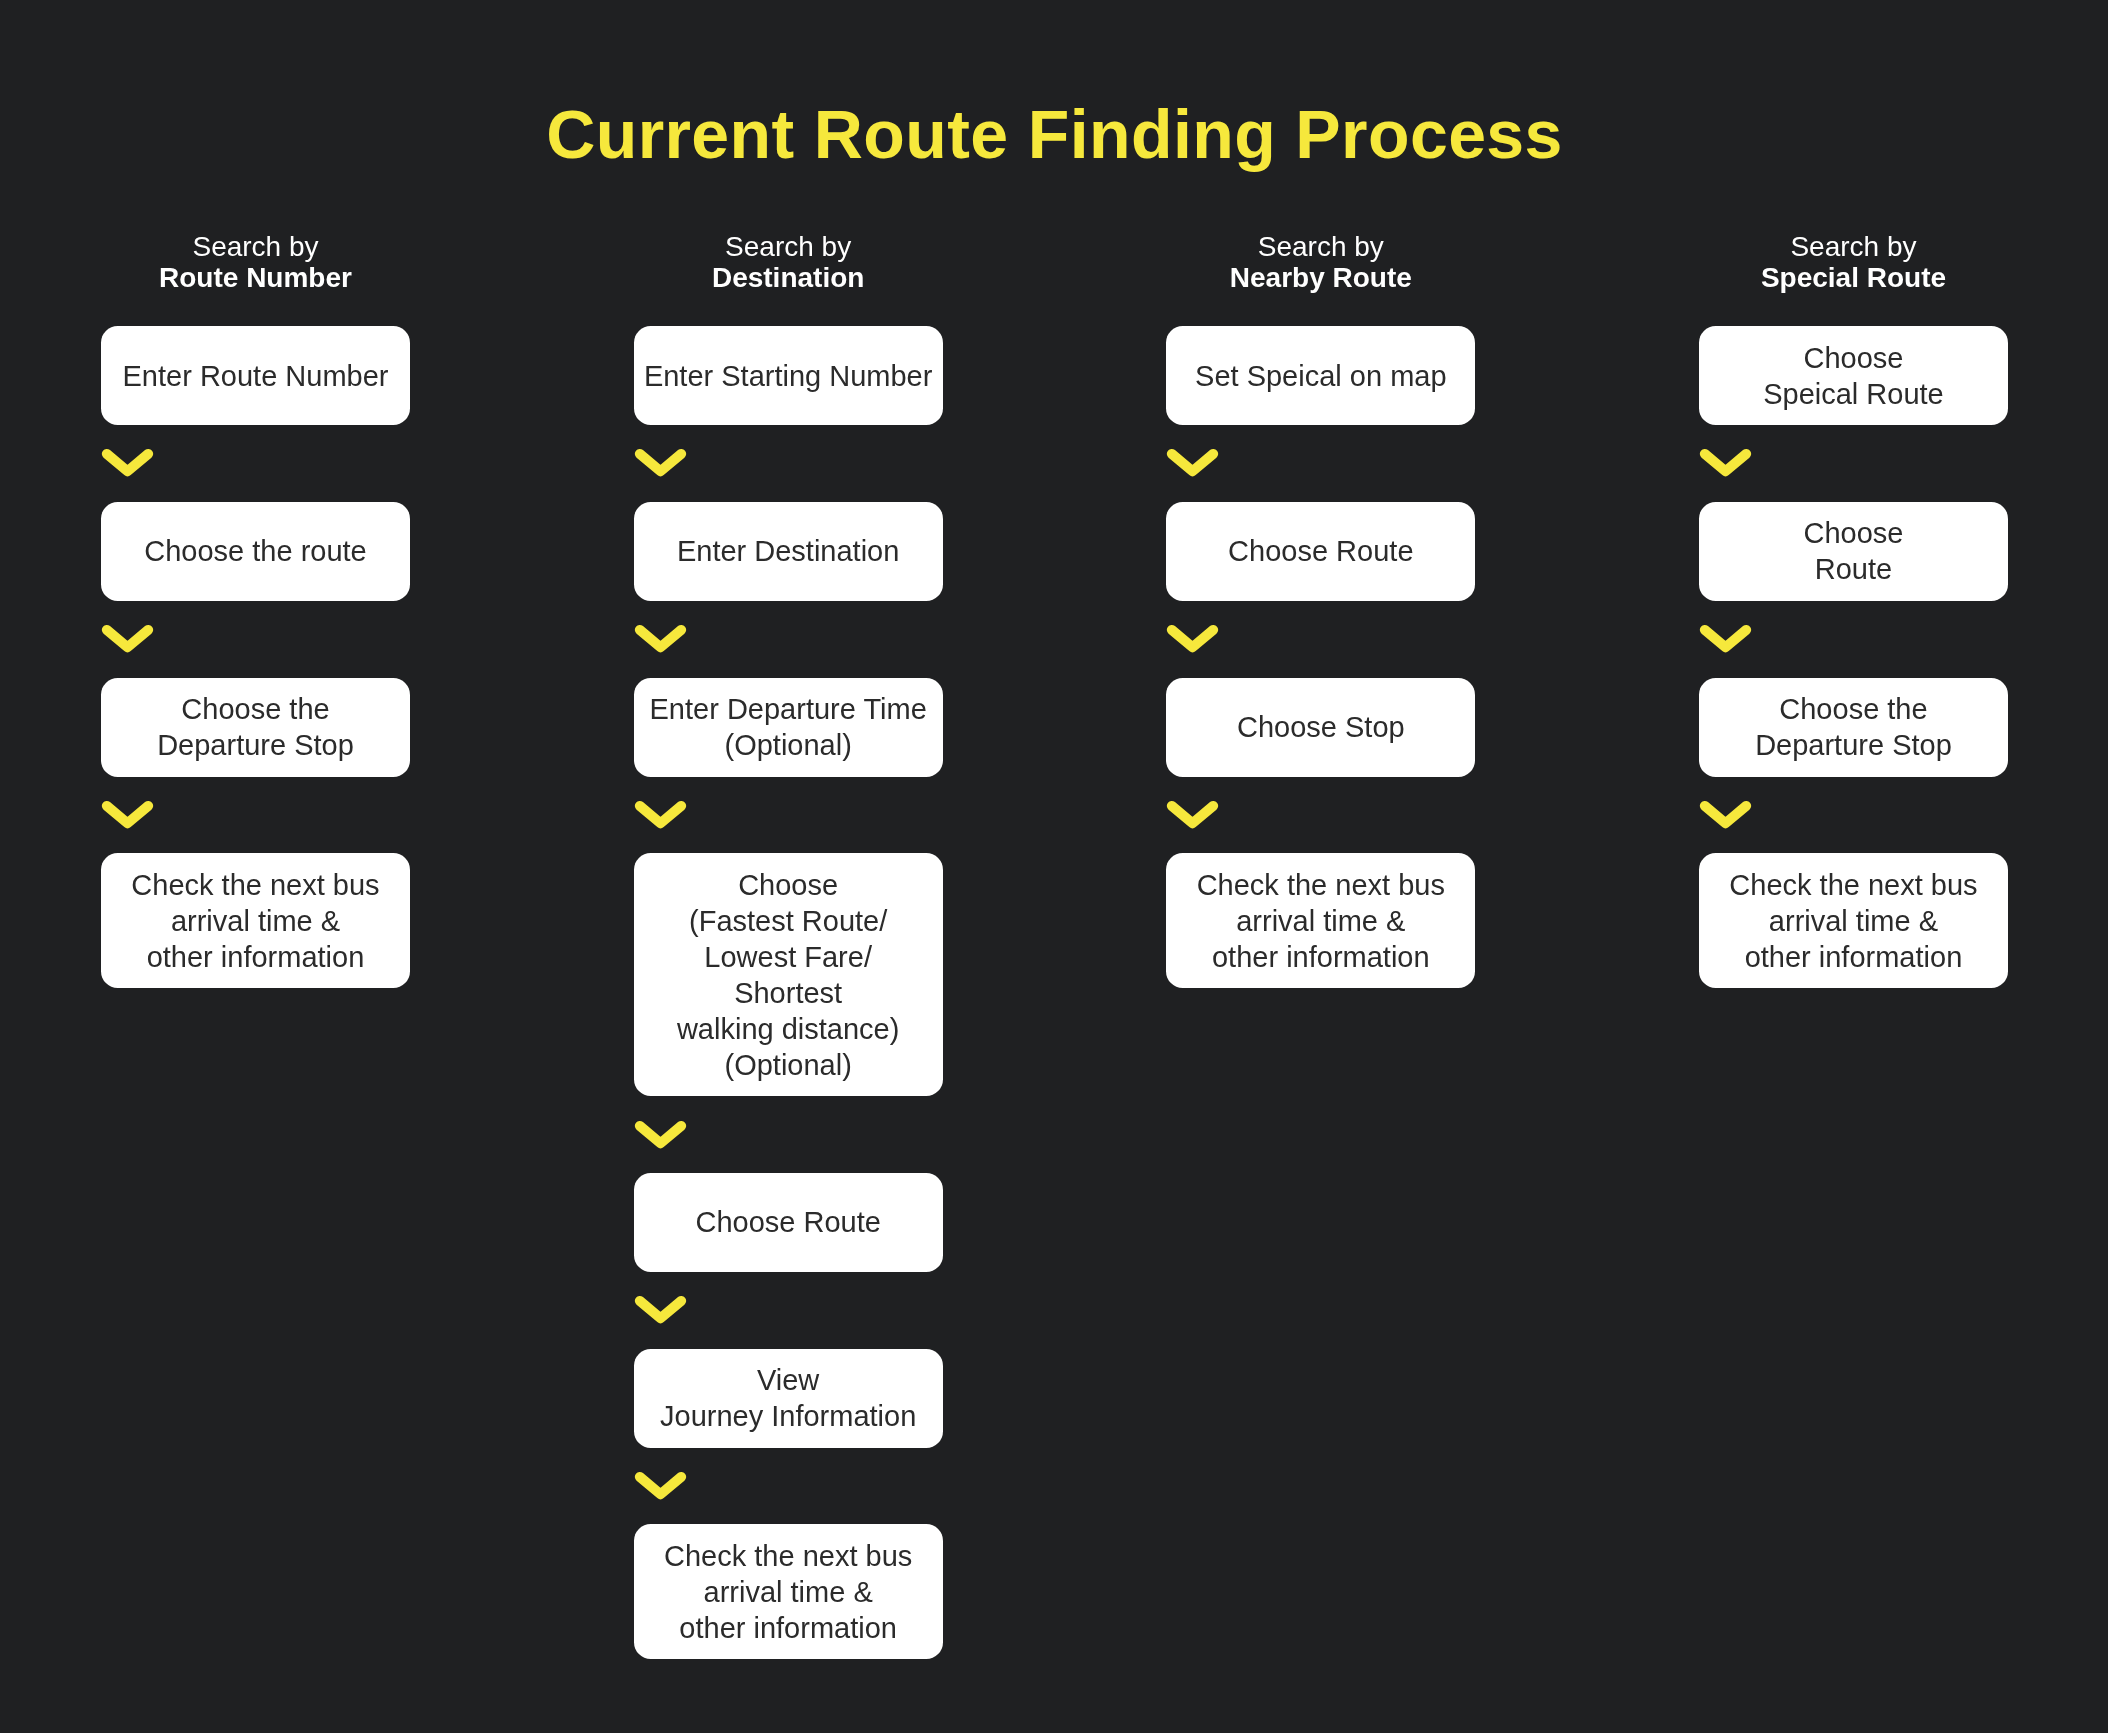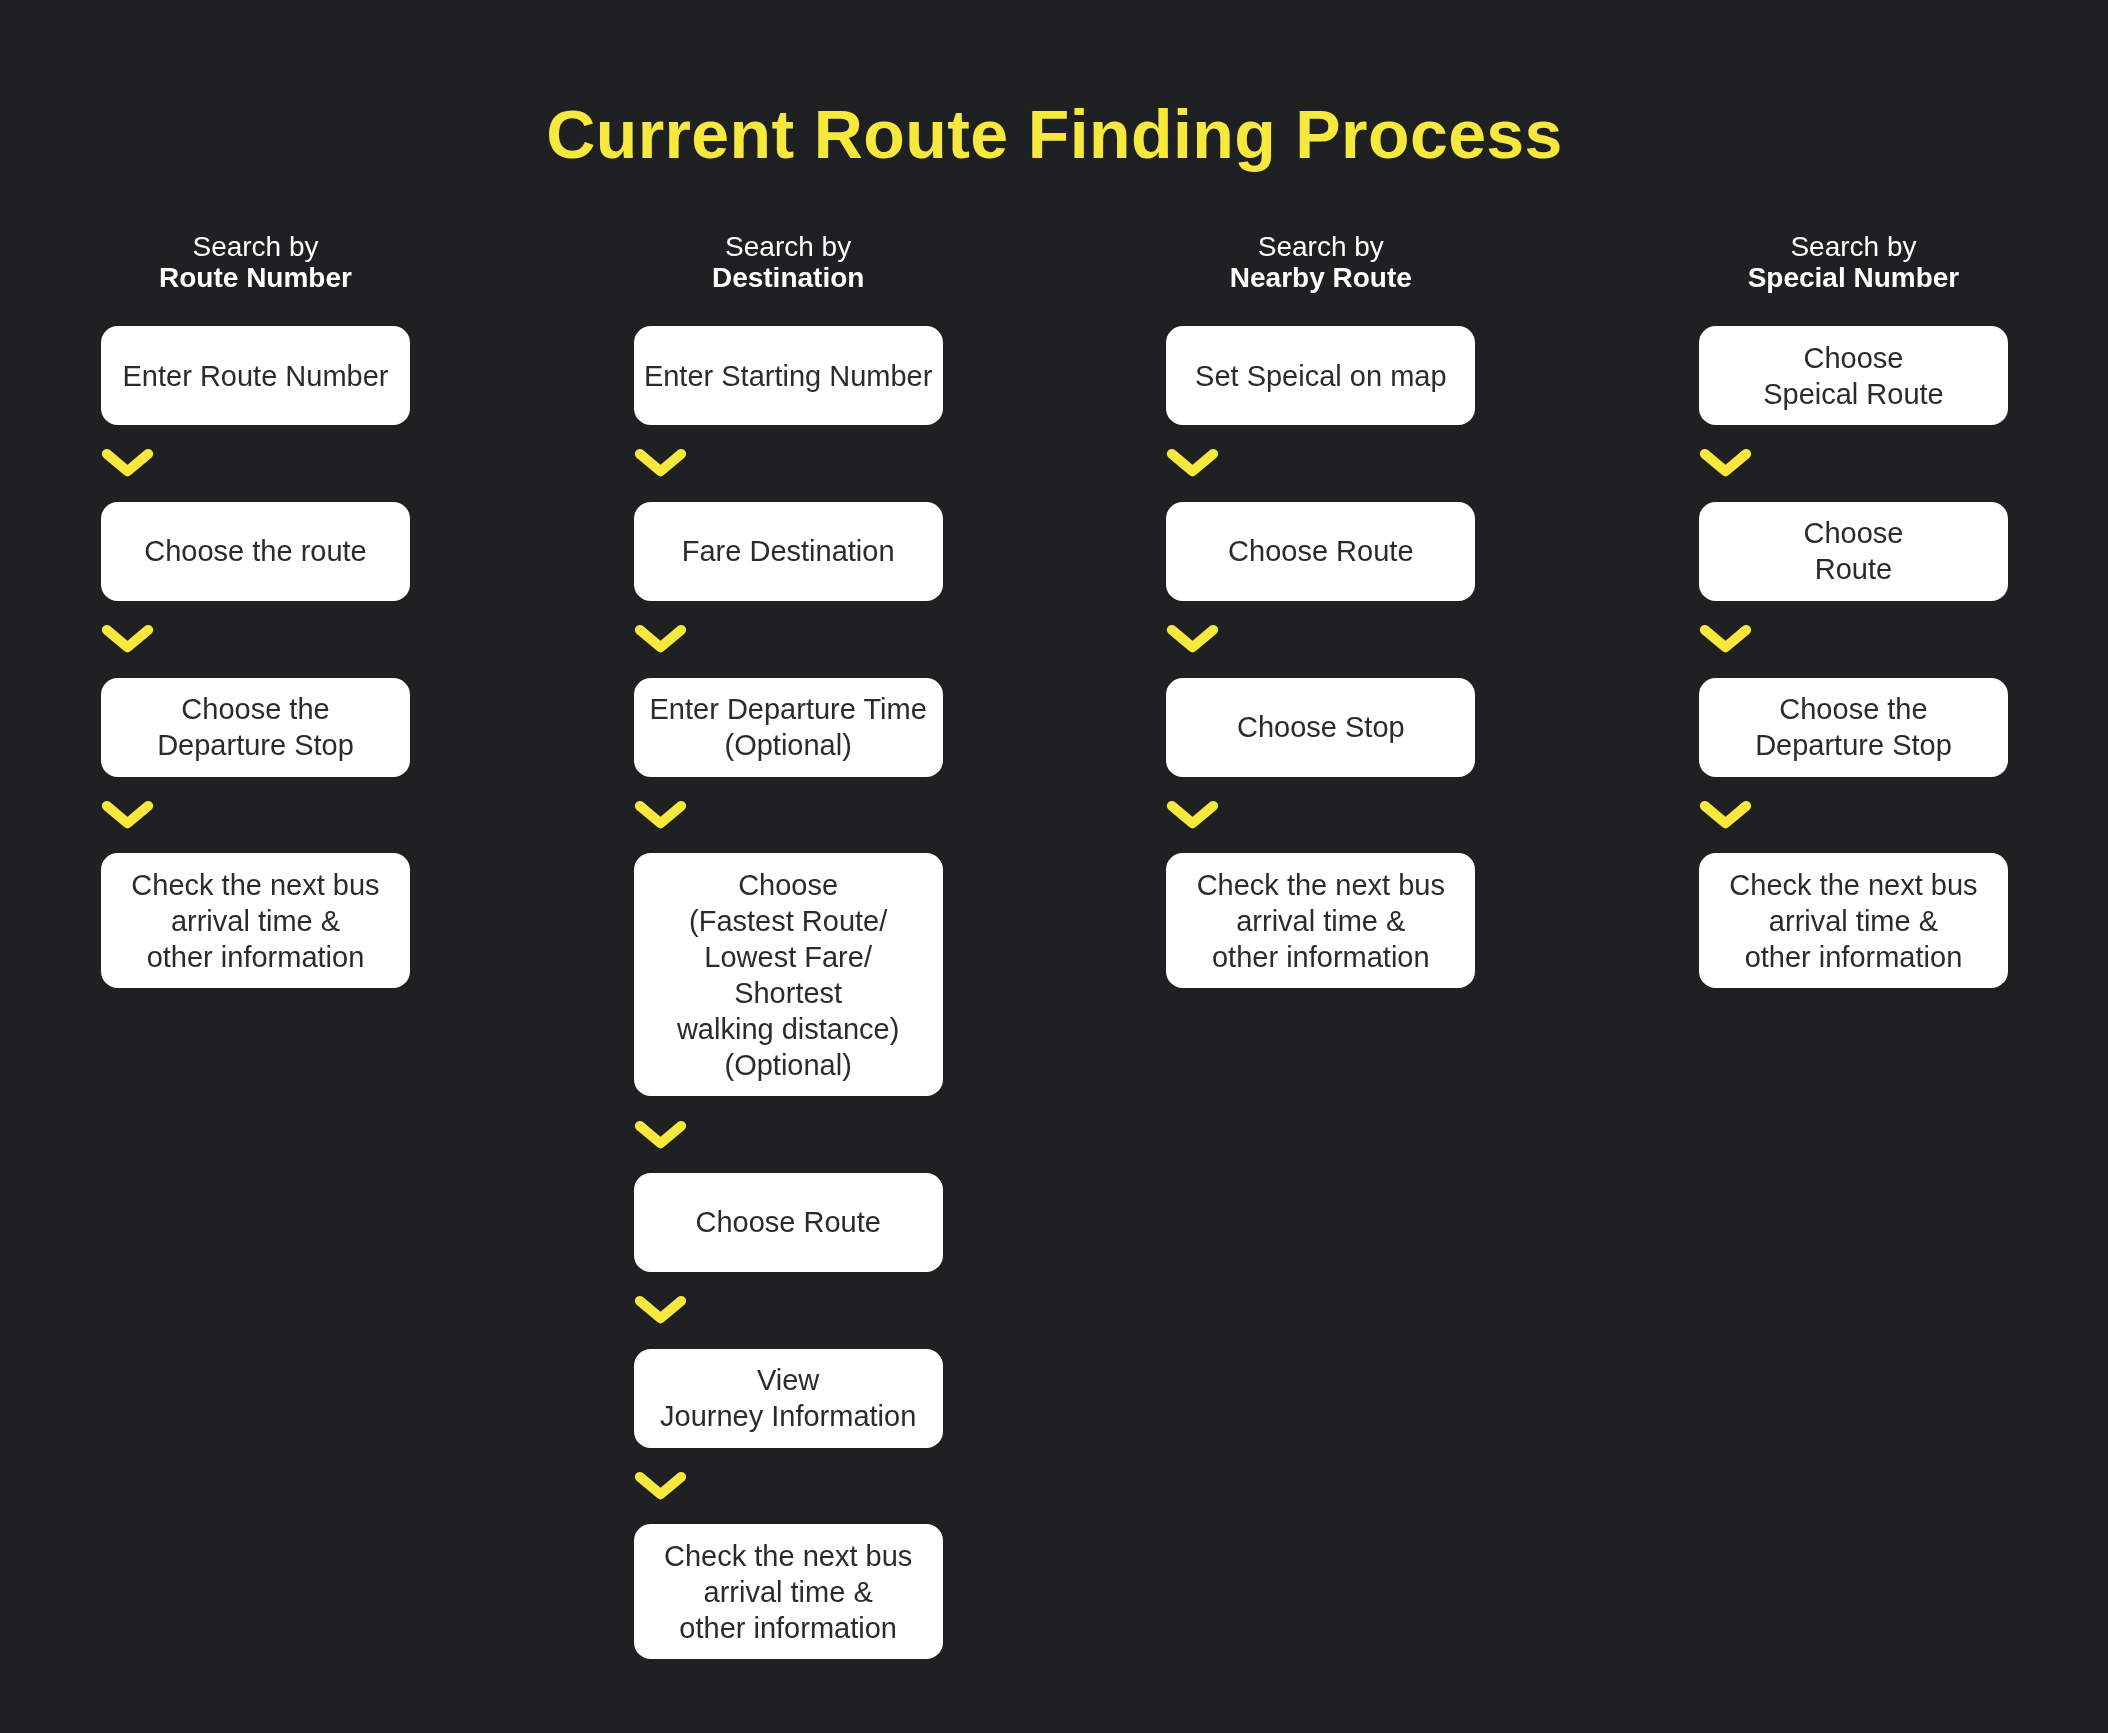--- a/index.html
+++ b/index.html
@@ -134,21 +134,21 @@
     <span class="step-label">Enter Starting Number</span>
   </div>
 
   <div class="arrow">
     <svg width="53" height="30" viewBox="0 0 64 36" aria-hidden="true">
       <polyline points="7,7 32,28 57,7" fill="none" stroke="var(--yellow)" stroke-width="12" stroke-linecap="round" stroke-linejoin="round"></polyline>
     </svg>
   </div>
 
   <div class="step-box">
-    <span class="step-label">Fare Destination</span>
+    <span class="step-label">Enter Destination</span>
   </div>
 
   <div class="arrow">
     <svg width="53" height="30" viewBox="0 0 64 36" aria-hidden="true">
       <polyline points="7,7 32,28 57,7" fill="none" stroke="var(--yellow)" stroke-width="12" stroke-linecap="round" stroke-linejoin="round"></polyline>
     </svg>
   </div>
 
   <div class="step-box">
     <span class="step-label">Enter Departure Time
@@ -243,21 +243,21 @@
   <div class="step-box">
     <span class="step-label">Check the next bus
 arrival time &amp;
 other information</span>
   </div>
 </section>
 
   <section class="column">
     <header class="col-header">
       <div class="hl1">Search by</div>
-      <div class="hl2">Special Number</div>
+      <div class="hl2">Special Route</div>
     </header>
 
   <div class="step-box">
     <span class="step-label">Choose
 Speical Route</span>
   </div>
 
   <div class="arrow">
     <svg width="53" height="30" viewBox="0 0 64 36" aria-hidden="true">
       <polyline points="7,7 32,28 57,7" fill="none" stroke="var(--yellow)" stroke-width="12" stroke-linecap="round" stroke-linejoin="round"></polyline>

